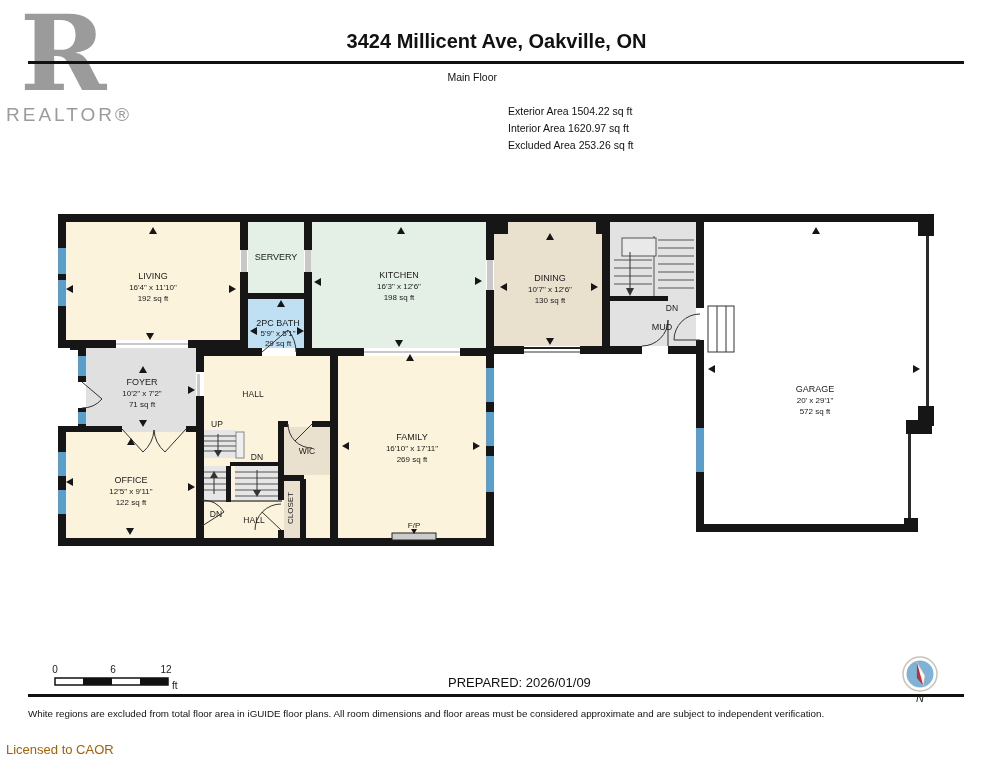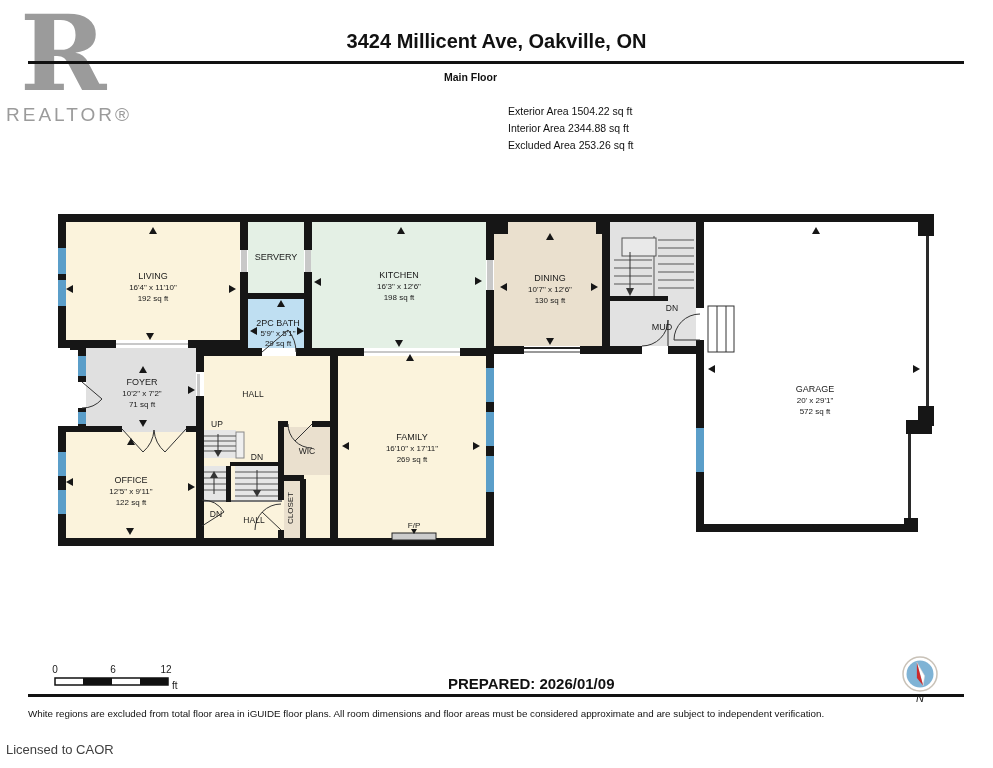--- a/index.html
+++ b/index.html
@@ -5,47 +5,47 @@
   html,body{margin:0;padding:0;background:#ffffff;}
   #page{position:relative;width:993px;height:768px;background:#fff;overflow:hidden;
         font-family:"Liberation Sans",sans-serif;color:#111;}
   .abs{position:absolute;}
   
   .logo-r{left:20px;top:2px;font-family:"DejaVu Serif",serif;font-weight:bold;
           font-size:104px;line-height:1;color:#9b9b9b;}
   .logo-word{left:6px;top:104px;font-size:19px;letter-spacing:3px;color:#9b9b9b;}
   .title{left:0;top:30px;width:993px;text-align:center;font-size:20px;font-weight:bold;}
   .hline{left:28px;top:61px;width:936px;height:3px;background:#111;}
-  .floor-label{left:300px;top:69px;width:197px;text-align:right;font-size:10.5px;font-weight:bold;line-height:17px;}
+  .floor-label{left:300px;top:69px;width:197px;text-align:right;font-size:10.5px;font-weight:normal;line-height:17px;}
   .area-col{left:508px;top:69px;font-size:10.5px;line-height:17px;margin-top:34px;}
   
-  .prepared{left:448px;top:675px;font-size:15px;font-weight:bold;}
+  .prepared{left:448px;top:675px;font-size:13px;font-weight:normal;}
   .footrule{left:28px;top:694px;width:936px;height:3px;background:#111;}
   .disclaimer{left:28px;top:708px;width:940px;font-size:9.8px;}
-  .license{left:6px;top:742px;font-size:13px;color:#404040;}
+  .license{left:6px;top:742px;font-size:13px;color:#a16207;}
   svg text{font-family:"Liberation Sans",sans-serif;fill:#1a1a1a;}
   .rname{font-size:9px;}
   .rdim{font-size:8px;}
   .rsmall{font-size:8.5px;}
   .scalenum{font-size:10px;}
   .north{font-size:11px;font-style:italic;}
 </style>
 </head>
 <body>
 
 <div id="page">
 
   <div class="abs title">3424 Millicent Ave, Oakville, ON</div>
   <div class="abs logo-r">R</div>
   <div class="abs hline"></div>
   <div class="abs logo-word">REALTOR®</div>
   <div class="abs floor-label">Main Floor</div>
   <div class="abs area-col">
     <div>Exterior Area 1504.22 sq ft</div>
-    <div>Interior Area 2344.88 sq ft</div>
+    <div>Interior Area 1620.97 sq ft</div>
     <div>Excluded Area 253.26 sq ft</div>
   </div>
 
   <svg class="abs" style="left:0;top:0" width="993" height="768" viewBox="0 0 993 768">
 
     <g>
       <rect x="66" y="222" width="174" height="118" fill="#FBF3DC"></rect>
       <rect x="248" y="222" width="56" height="71" fill="#E4F0E5"></rect>
       <rect x="248" y="299" width="56" height="49" fill="#BFDFF2"></rect>
       <rect x="308" y="222" width="178" height="126" fill="#E4F0E5"></rect>

